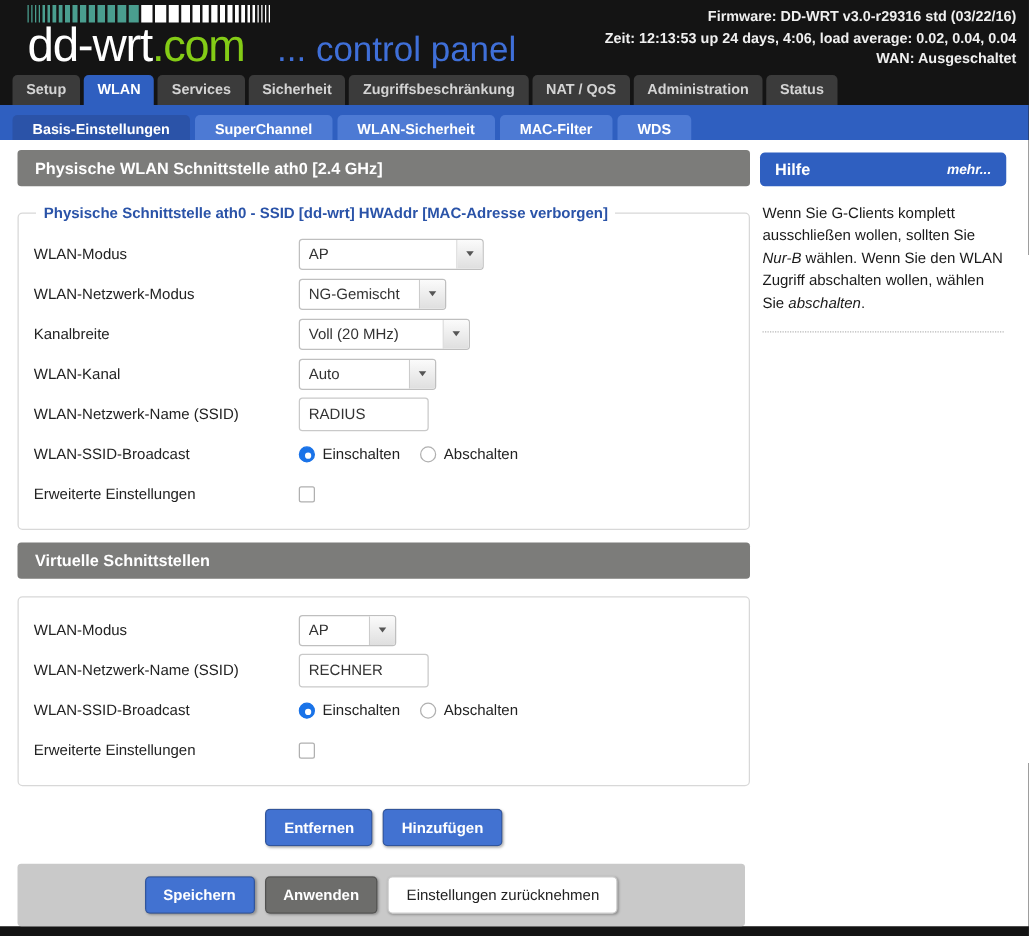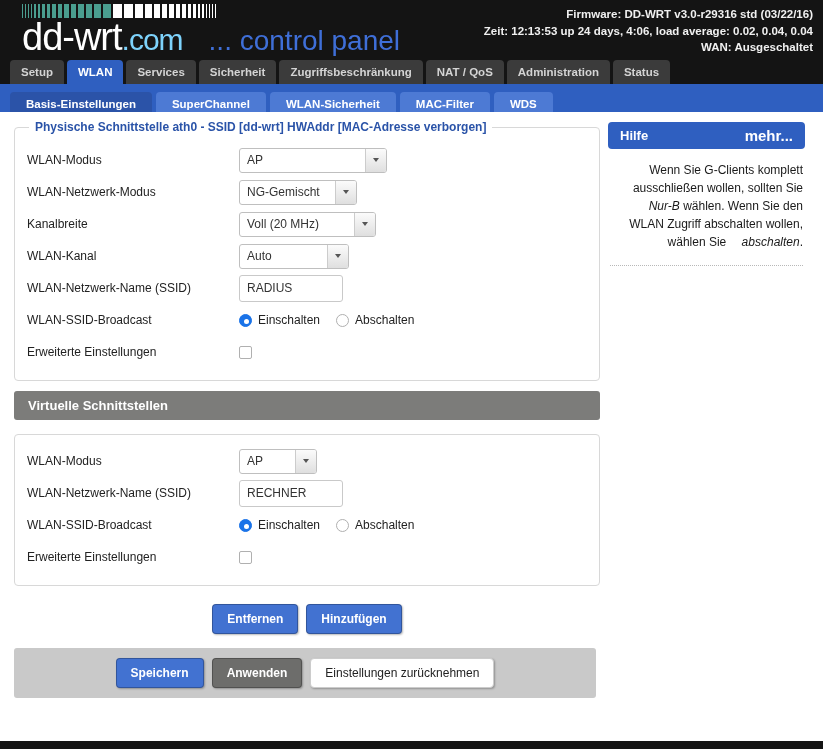--- a/index.html
+++ b/index.html
@@ -19,21 +19,21 @@
     padding: 4px 0 0 0;
   }
   .logo-wrap { position: absolute; left: 22px; top: 4px; }
   .logo-bars { display: flex; align-items: flex-end; height: 14px; gap: 2px; }
   .logo-bars i { display: block; height: 14px; }
   .brand {
     font-size: 38px; line-height: 36px; font-weight: 400;
     letter-spacing: -1px; margin-top: 1px; white-space: nowrap;
   }
   .brand .b-dd { color: #ffffff; }
-  .brand .b-com { color: #7dd3fc; font-size: 30px; }
+  .brand .b-com { color: #84cc16; font-size: 36px; }
   .brand .b-cp {
     color: #3f6fd8; font-size: 28px; margin-left: 26px;
     letter-spacing: 0px;
   }
   .fw-info {
     position: absolute; right: 10px; top: 6px;
     text-align: right; color: #f0f0f0;
     font-size: 11.5px; line-height: 16.5px; font-weight: bold;
   }
 
@@ -67,21 +67,21 @@
   .subtab.active { background: #2b53a8; }
 
   
   .page {
     background: #ffffff;
     height: 629px;
     display: flex;
     align-items: flex-start;
   }
   .main { width: 600px; padding: 8px 0 0 14px; }
-  .side { width: 223px; padding: 10px 18px 0 8px; text-align: right; }
+  .side { width: 223px; padding: 10px 18px 0 8px; }
 
   
   .panel-head {
     background: #7c7c7a; color: #ffffff;
     font-size: 13px; font-weight: bold;
     padding: 7px 0 7px 14px;
     border-radius: 3px;
     margin-bottom: 14px;
   }
 
@@ -192,26 +192,26 @@
 
   
   .help-head {
     background: #2f5fc0; color: #ffffff;
     border-radius: 4px;
     height: 27px; display: flex; align-items: center;
     justify-content: space-between;
     padding: 0 12px;
   }
   .help-title { font-size: 13px; font-weight: bold; }
-  .help-more { font-size: 15px; font-weight: bold; cursor: pointer; }
+  .help-more { font-size: 11px; font-weight: bold; cursor: pointer; font-style: italic; }
   .help-body {
     font-size: 12px; color: #1a1a1a; line-height: 18px;
     padding: 12px 2px 0 2px;
   }
-  .help-body em { font-style: italic; margin-left: 12px; }
+  .help-body em { font-style: italic; }
   .help-div {
     border-top: 1px dotted #b8b8b8;
     margin: 14px 2px 0 2px;
   }
 </style>
 </head>
 <body>
 
 <div class="header">
   <div class="logo-wrap">
@@ -276,20 +276,21 @@
     <div class="subtab">SuperChannel</div>
     <div class="subtab">WLAN-Sicherheit</div>
     <div class="subtab">MAC-Filter</div>
     <div class="subtab">WDS</div>
   </div>
 
 <div class="page">
 
   <div class="main">
 
+    <div class="panel-head">Physische WLAN Schnittstelle ath0 [2.4 GHz]</div>
 
     <fieldset class="box">
       <legend>Physische Schnittstelle ath0 - SSID [dd-wrt] HWAddr [MAC-Adresse verborgen]</legend>
 
       <div class="row">
         <div class="lbl">WLAN-Modus</div>
         <div class="ctl">
           <span class="ddwrap">
             <select class="dd w-ap">
               <option>AP</option>

